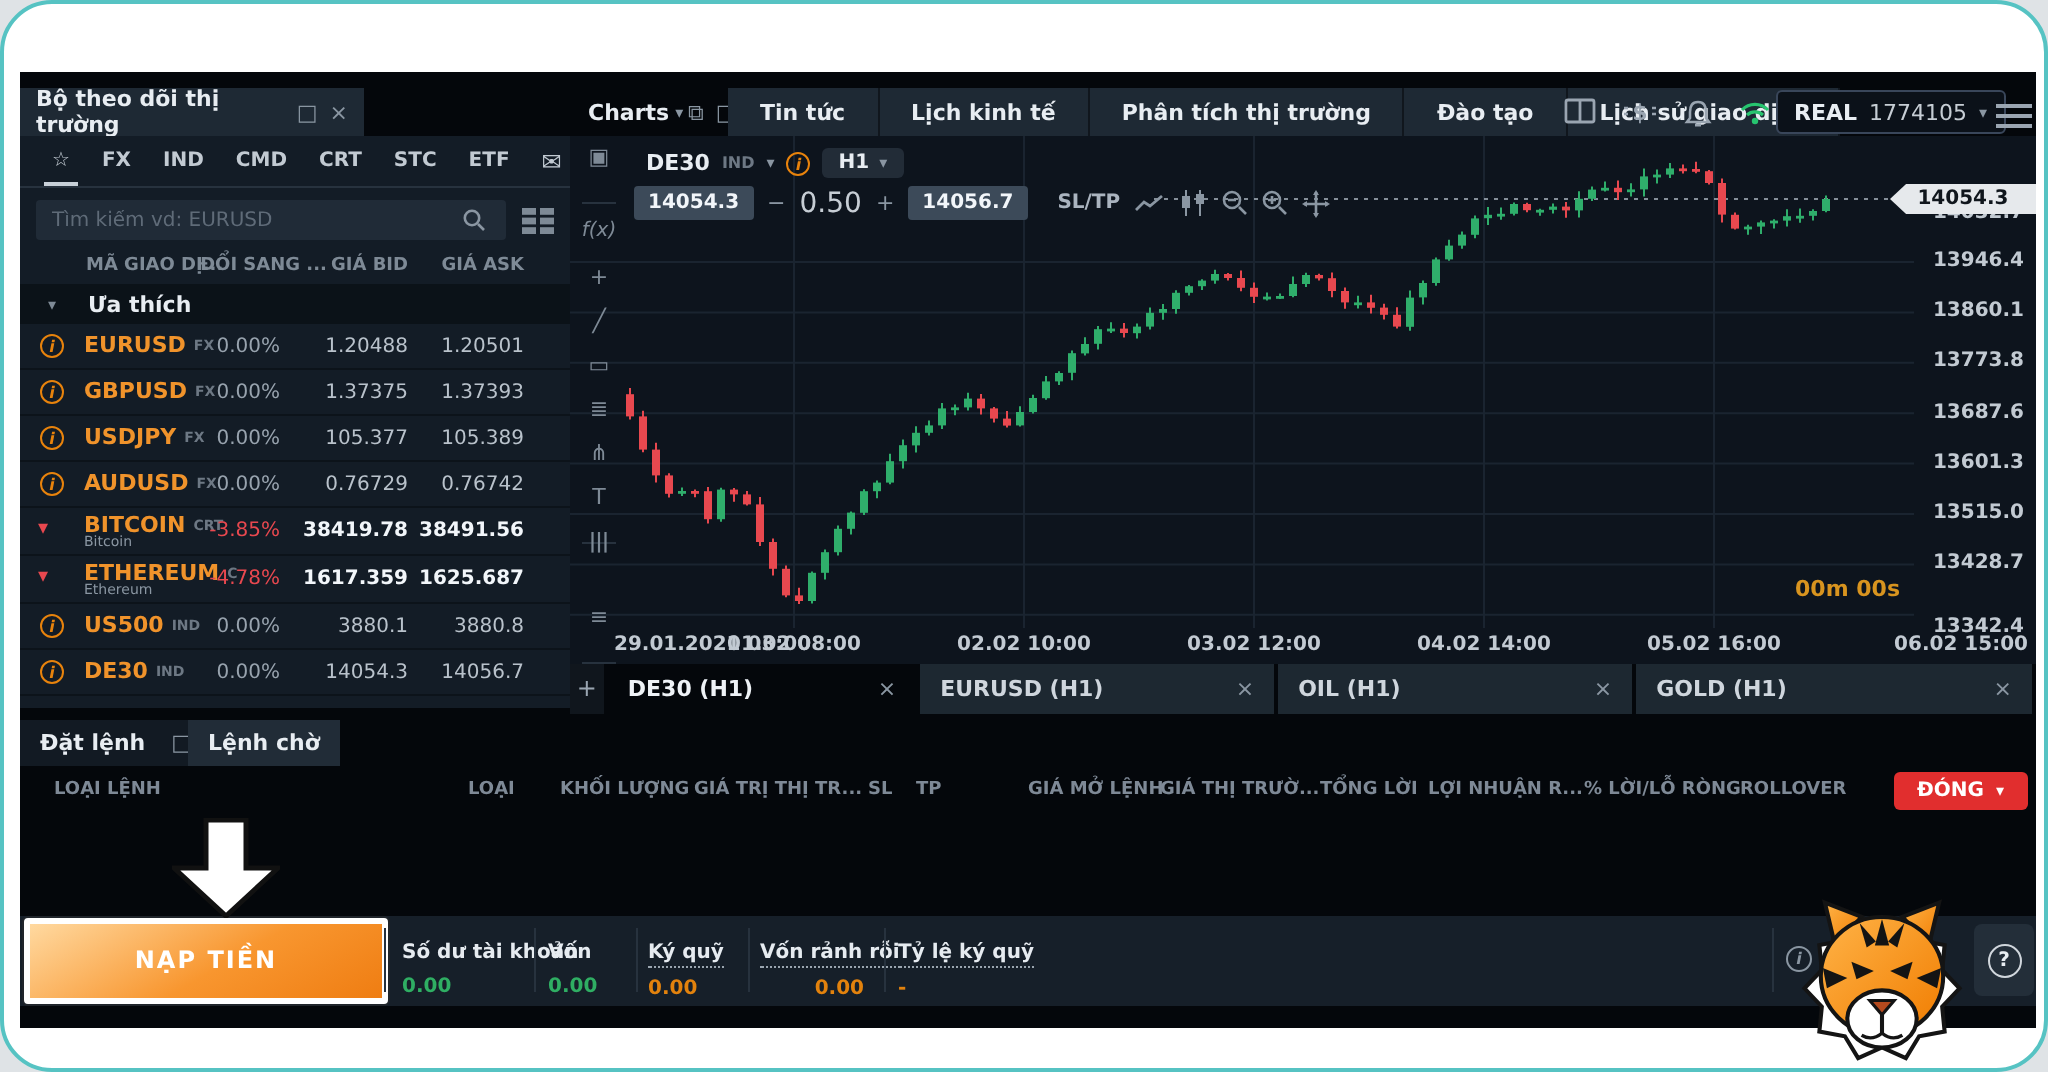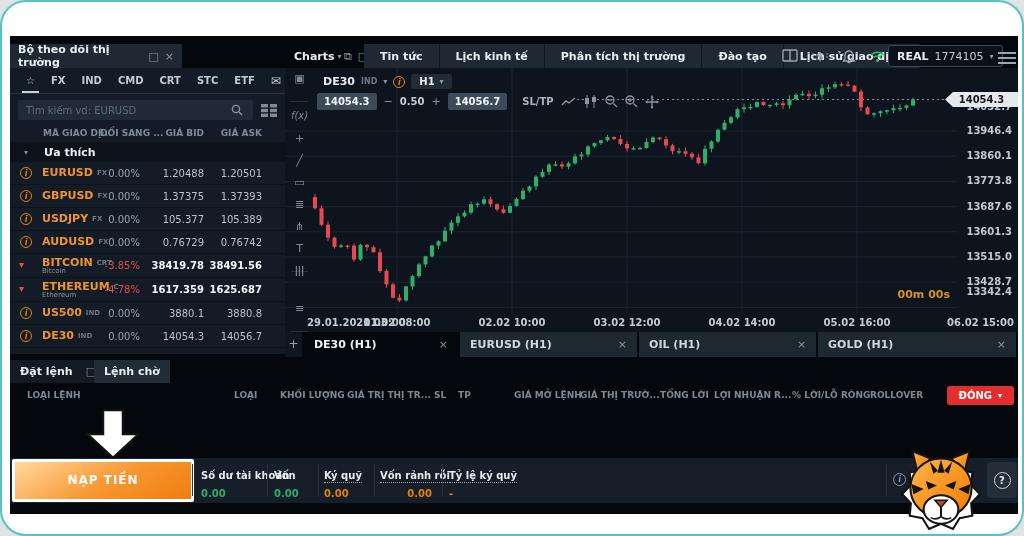--- a/index.html
+++ b/index.html
@@ -62,21 +62,21 @@
   .tool { position:absolute; left:0; width:29px; text-align:center; color:#7e8a96; font-size:11px; cursor:pointer; }
   .tool.fn { font-style:italic; font-size:10px; }
   .tdiv { position:absolute; left:6px; width:17px; height:1px; background:#27323e; }
   .c-toolbar1 { position:absolute; left:38px; top:6px; display:flex; align-items:center; gap:6px; }
   .c-sym { color:#e8edf2; font-size:11px; font-weight:bold; }
   .c-badge { color:#6d7884; font-size:8px; font-weight:bold; }
   .tf-box { background:#222c37; border-radius:3px; color:#e8edf2; font-size:10px; font-weight:bold;
             padding:2px 8px; display:flex; gap:5px; align-items:center; cursor:pointer; }
   .c-toolbar2 { position:absolute; left:32px; top:25px; display:flex; align-items:center; gap:7px; }
   .px-btn { background:#3c4a59; border-radius:2px; color:#f2f6fa; font-size:10px; font-weight:bold; padding:3px 7px; cursor:pointer; }
-  .spread { color:#c6cdd4; font-size:10px; font-weight:bold; }
+  .spread { color:#c6cdd4; font-size:14px; font-weight:normal; }
   .stepper { color:#8a96a2; font-size:11px; cursor:pointer; }
   .sltp { color:#aab4bf; font-size:10px; font-weight:bold; margin-left:8px; cursor:pointer; }
   .cticon { display:flex; align-items:center; cursor:pointer; }
   .axis-label { position:absolute; right:6px; color:#c2cad2; font-size:10px; font-weight:bold; }
   .time-label { position:absolute; top:249px; color:#c2cad2; font-size:10px; font-weight:bold; white-space:nowrap; }
   .price-tag { position:absolute; left:660px; width:73px; height:15px; background:#e6e9ec; color:#10161c;
                font-size:10px; font-weight:bold; text-align:center; line-height:15px;
                clip-path:polygon(0 50%,11% 0,100% 0,100% 100%,11% 100%); z-index:3; }
   .tag-behind { position:absolute; right:6px; color:#c2cad2; font-size:10px; font-weight:bold; z-index:2; }
   .countdown { position:absolute; right:68px; top:220px; color:#d8941f; font-size:11px; font-weight:bold; }
@@ -567,21 +567,21 @@
           </span>
       </div>
       <div id="price-axis">
           <div class="axis-label" style="top:57.0px">13946.4</div>
           <div class="axis-label" style="top:82.2px">13860.1</div>
           <div class="axis-label" style="top:107.4px">13773.8</div>
           <div class="axis-label" style="top:132.6px">13687.6</div>
           <div class="axis-label" style="top:157.8px">13601.3</div>
           <div class="axis-label" style="top:183.0px">13515.0</div>
           <div class="axis-label" style="top:208.2px">13428.7</div>
-          <div class="axis-label" style="top:218px">13342.4</div>
+          <div class="axis-label" style="top:240px">13342.4</div>
         </div>
       <div class="tag-behind" id="tag-behind" style="top: 32.8px;">14032.7</div>
       <div class="price-tag" id="price-tag" style="top: 24px;">14054.3</div>
       <div class="countdown">00m 00s</div>
       <div id="time-axis">
           <div class="time-label" style="left:22px">29.01.2021 03:00</div>
           <div class="time-label" style="left:112px;transform:translateX(-50%)">01.02 08:00</div>
           <div class="time-label" style="left:227px;transform:translateX(-50%)">02.02 10:00</div>
           <div class="time-label" style="left:342px;transform:translateX(-50%)">03.02 12:00</div>
           <div class="time-label" style="left:457px;transform:translateX(-50%)">04.02 14:00</div>

